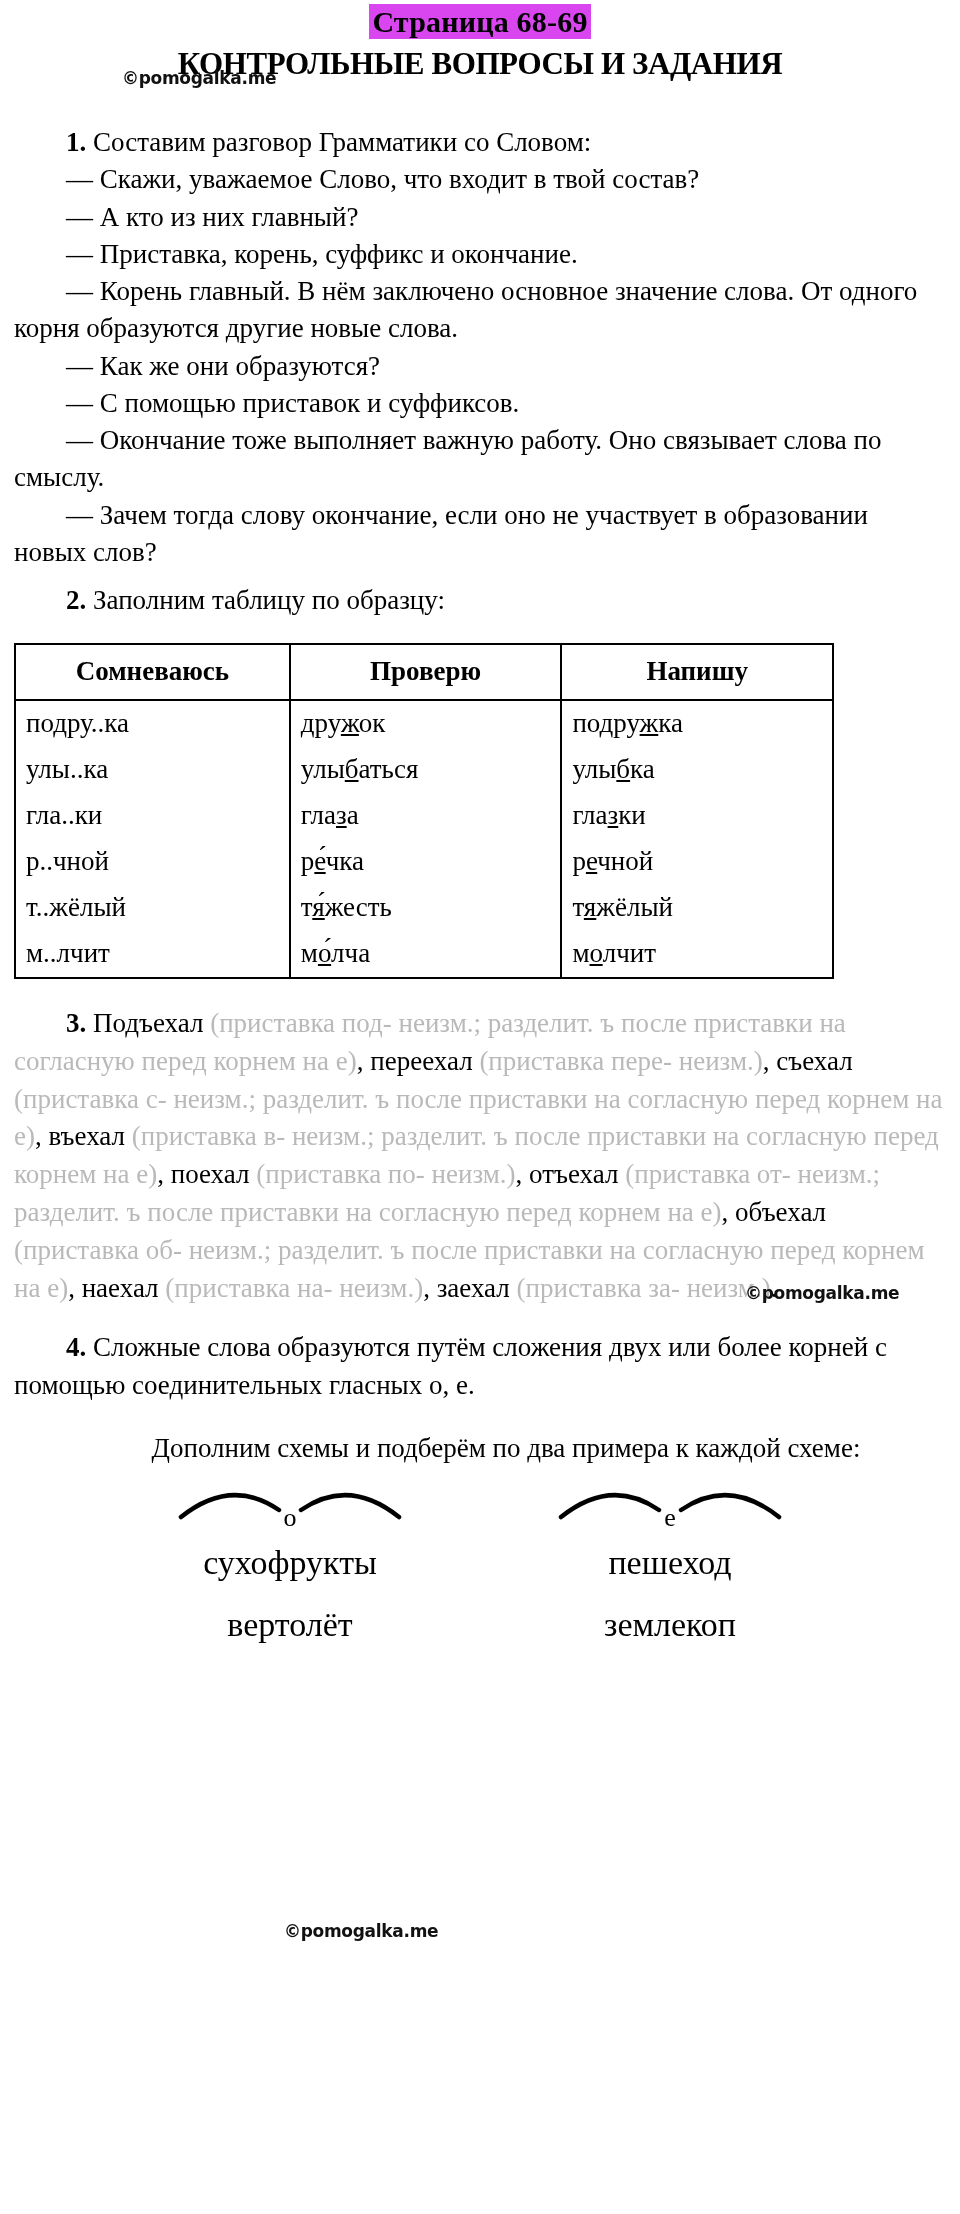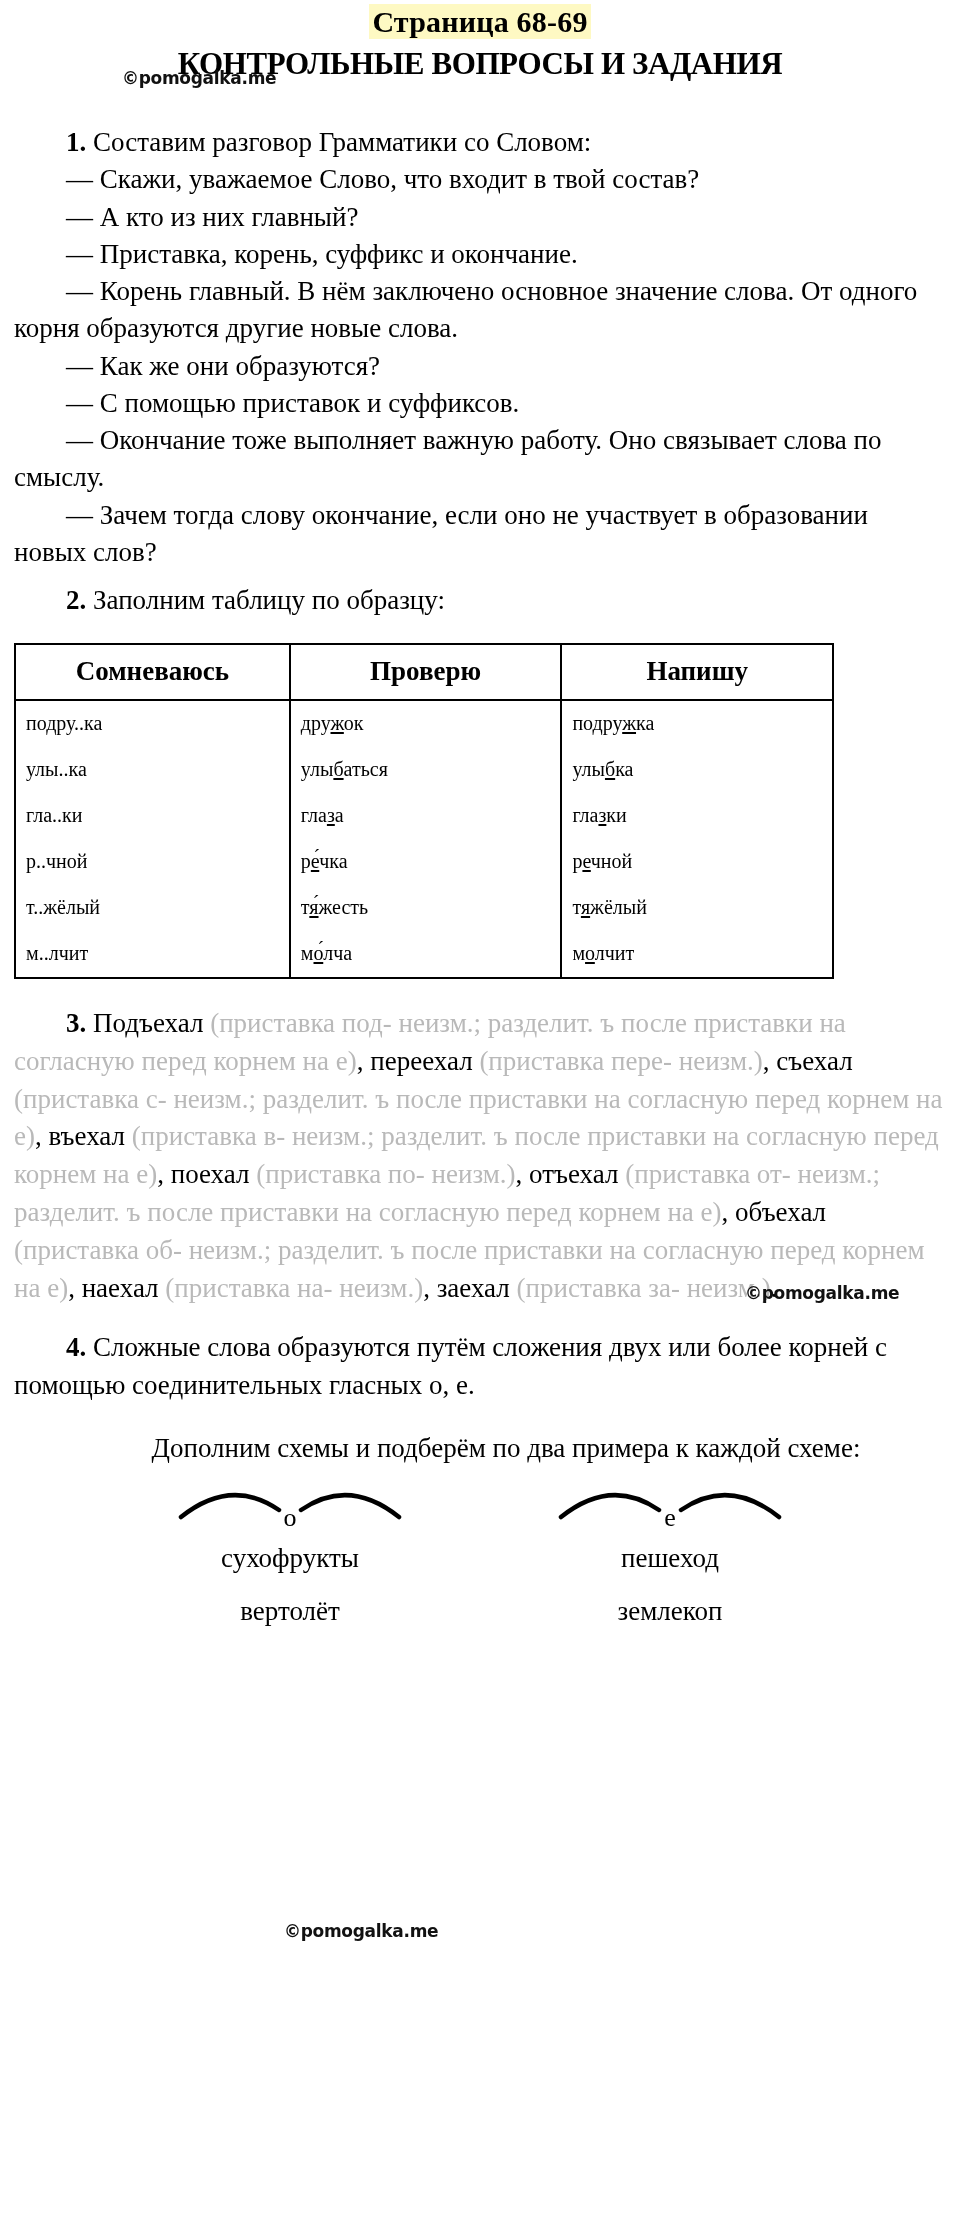--- a/index.html
+++ b/index.html
@@ -21,21 +21,21 @@
   
   .page-title{
     text-align:center;
     font-size:30px;
     font-weight:bold;
     line-height:1.05;
     margin:6px 0 0 0;
     letter-spacing:0.2px;
   }
   .page-title .hl{
-    background:#fef9c3;
+    background:#d946ef;
     padding:1px 3px;
   }
   .section-heading{
     text-align:center;
     font-size:31px;
     font-weight:bold;
     letter-spacing:-0.4px;
     line-height:1.05;
     margin:10px 0 0 0;
     white-space:nowrap;
@@ -74,21 +74,21 @@
   table.answers{
     border-collapse:collapse;
     width:820px;
     margin-top:8px;
     table-layout:fixed;
   }
   table.answers th,
   table.answers td{
     border:2px solid #000;
     padding:6px 10px;
-    font-size:20px;
+    font-size:27px;
     line-height:1.18;
     text-align:left;
     vertical-align:middle;
     height:34px;
   }
   table.answers th{
     text-align:center;
     font-weight:bold;
     font-size:27px;
     height:42px;
@@ -123,21 +123,21 @@
   .arcs{ position:relative; height:48px; width:230px; margin:0 auto;}
   .arcs svg{ display:block; }
   .conn{
     position:absolute;
     left:0;right:0;
     top:26px;
     font-size:26px;
     text-align:center;
   }
   .scheme .ex{
-    font-size:27px;
+    font-size:34px;
     line-height:1.42;
     margin-top:14px;
   }
 </style>
 </head>
 <body>
 
 <div class="page">
 
   <div class="page-title">

